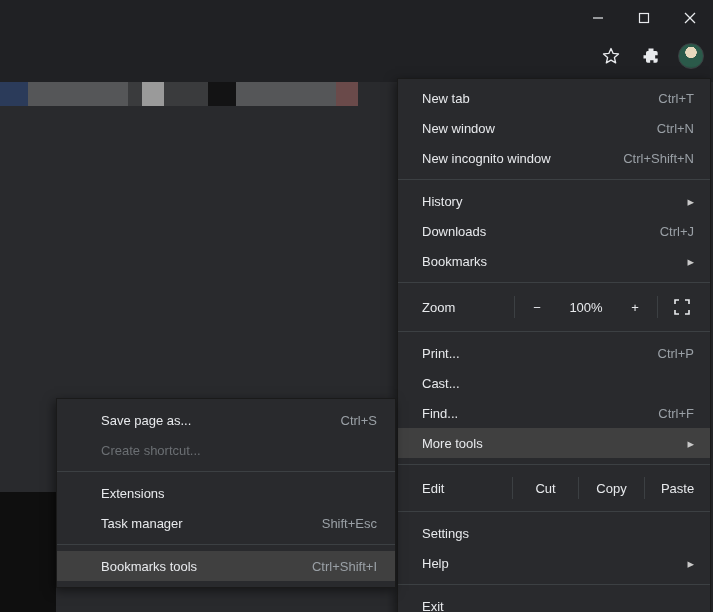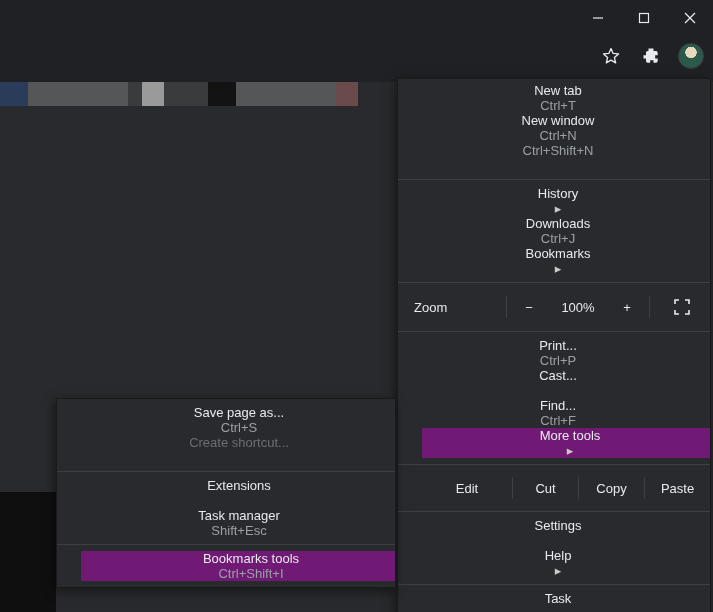--- a/index.html
+++ b/index.html
@@ -28,36 +28,36 @@
   .seg.f { width: 28px; background:#131314; }
   .seg.g { width: 100px; background:#555658; }
   .seg.h { width: 22px; background:#6a4a4a; }
   .seg.i { flex:1; background:#292a2d; }
 
   .content-bg { position:absolute; top:106px; left:0; right:0; bottom:0; background:#292a2d; }
   .dark-strip { position:absolute; left:0; top:492px; width:56px; height:120px; background:#0f0f0f; }
 
   
   .menu { position: absolute; top: 78px; right: 2px; width: 314px; background: #292a2d; box-shadow: -2px 3px 10px rgba(0,0,0,0.5); border: 1px solid #1a1a1a; padding-top: 4px; padding-bottom: 6px; }
-  .menu-item { display:flex; align-items:center; justify-content:space-between; height:30px; padding: 0 16px 0 24px; color:#e8eaed;flex-direction:column; }
-  .menu-item.highlight { background:#701a75;margin-left:24px; }
+  .menu-item { display:flex; align-items:center; justify-content:space-between; height:30px; padding: 0 16px 0 24px; color:#e8eaed; }
+  .menu-item.highlight { background:#404040; }
   .menu-item .label { white-space: nowrap; }
   .menu-item .shortcut { color:#9aa0a6; white-space: nowrap; font-size: 13px; }
   .menu-item .chev { color:#c9c9c9; }
   .menu-sep { height: 1px; background:#3c4043; margin: 6px 0; }
 
-  .zoom-row { display:flex; align-items:center; height:36px; padding-left:16px; }
+  .zoom-row { display:flex; align-items:center; height:36px; padding-left:24px; }
   .zoom-row .zlabel { flex: 0 0 92px; }
   .zoom-row .zbtn { width:44px; text-align:center; color:#e8eaed; }
   .zoom-row .zval { width:54px; text-align:center; color:#e8eaed; }
   .zoom-row .zfs { width:44px; display:flex; align-items:center; justify-content:center; margin-left:auto; margin-right:6px; }
   .zoom-row .vsep { width:1px; height:22px; background:#3c4043; }
 
   .edit-row { display:flex; align-items:center; height:34px; padding-left:24px; }
-  .edit-row .elabel { flex:0 0 90px;text-align:center; }
+  .edit-row .elabel { flex:0 0 90px; }
   .edit-row .ebtn { flex:1; text-align:center; }
   .edit-row .vsep { width:1px; height:22px; background:#3c4043; }
 
   
   .submenu { position:absolute; top:398px; left:56px; width:340px; background:#292a2d; box-shadow: -2px 3px 10px rgba(0,0,0,0.5); border:1px solid #1a1a1a; padding-top:6px; padding-bottom:6px; }
   .submenu .menu-item { padding: 0 18px 0 44px; }
   .submenu .menu-item.disabled .label { color:#6b6f73; }
 </style>
 </head>
 <body>
@@ -121,20 +121,21 @@
 <div class="menu">
   <div class="menu-item">
     <span class="label">New tab</span>
     <span class="shortcut">Ctrl+T</span>
   </div>
   <div class="menu-item">
     <span class="label">New window</span>
     <span class="shortcut">Ctrl+N</span>
   </div>
   <div class="menu-item">
+    <span class="label">New incognito window</span>
     <span class="shortcut">Ctrl+Shift+N</span>
   </div>
   <div class="menu-sep"></div>
   <div class="menu-item">
     <span class="label">History</span>
     <span class="chev">▸</span>
   </div>
   <div class="menu-item">
     <span class="label">Downloads</span>
     <span class="shortcut">Ctrl+J</span>
@@ -186,21 +187,21 @@
   <div class="menu-sep"></div>
   <div class="menu-item">
     <span class="label">Settings</span>
   </div>
   <div class="menu-item">
     <span class="label">Help</span>
     <span class="chev">▸</span>
   </div>
   <div class="menu-sep"></div>
   <div class="menu-item">
-    <span class="label">Task</span>
+    <span class="label">Exit</span>
   </div>
 </div>
 
 <div class="submenu">
   <div class="menu-item">
     <span class="label">Save page as...</span>
     <span class="shortcut">Ctrl+S</span>
   </div>
   <div class="menu-item disabled">
     <span class="label">Create shortcut...</span>

